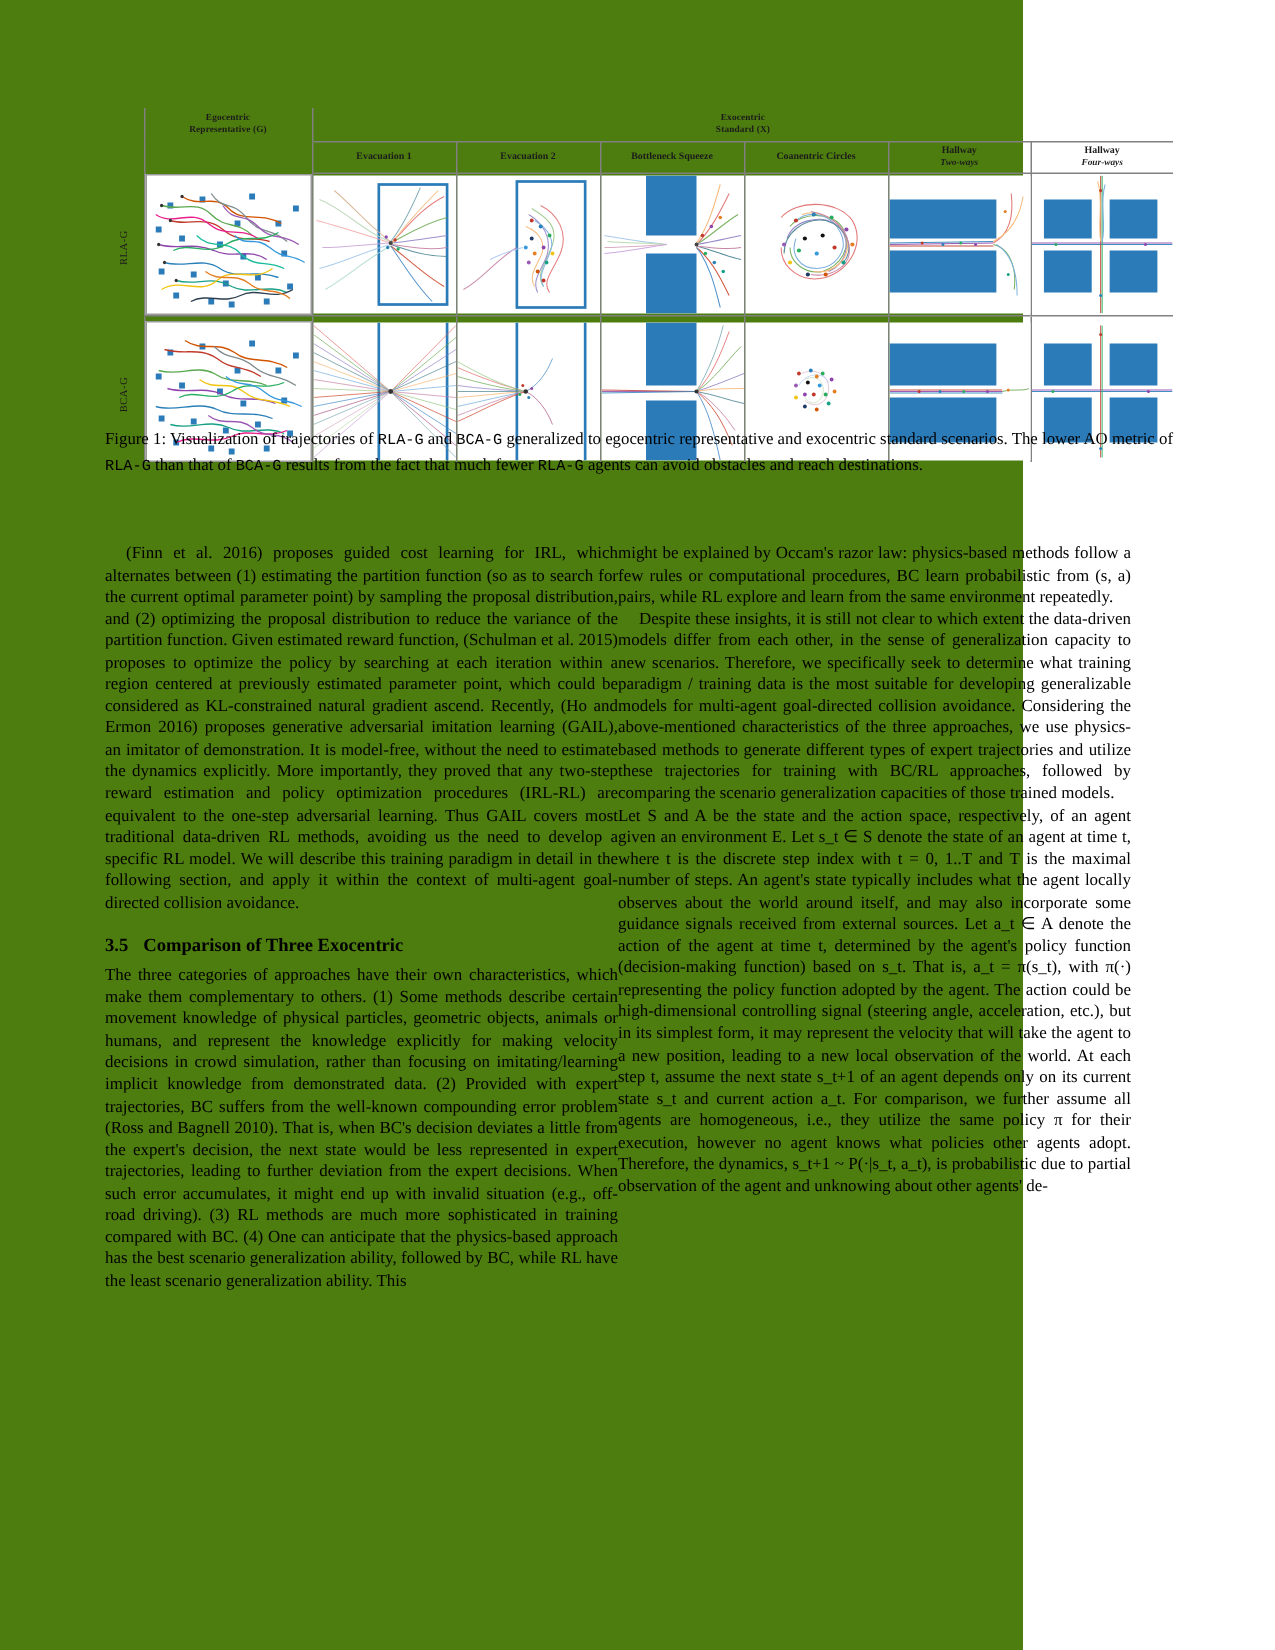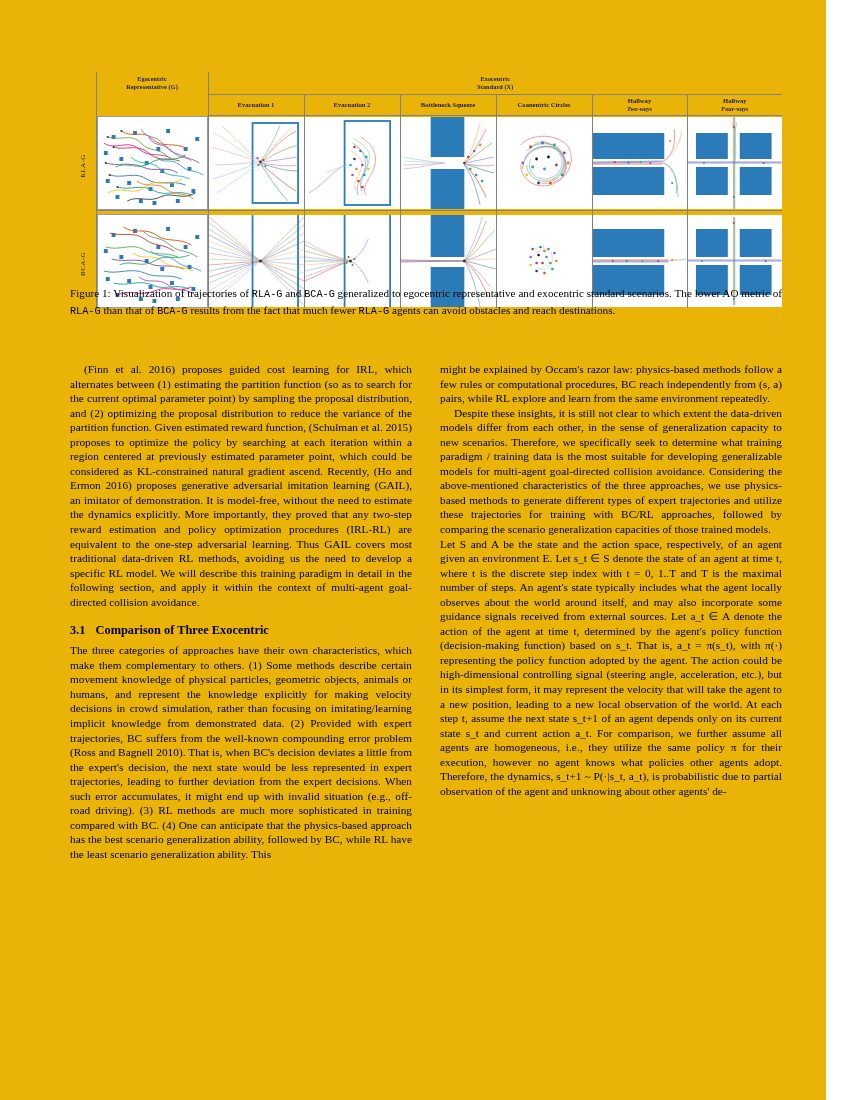--- a/index.html
+++ b/index.html
@@ -11,23 +11,23 @@
     width: 850px;
     height: 1100px;
     font-family: "Liberation Serif", serif;
     color: #000000;
     position: relative;
     overflow: hidden;
   }
   .page {
     position: absolute;
     left: 0; top: 0;
-    width: 826px;
+    width: 682px;
     height: 1100px;
-    background: #eab308;
+    background: #4d7c0f;
   }
 
   
   .figure-wrap {
     position: absolute;
     left: 70px;
     top: 72px;
     width: 712px;
   }
   .fig-table {
@@ -112,21 +112,20 @@
     font-size: 10.2px;
   }
 
   
   .cols {
     position: absolute;
     left: 70px;
     top: 362px;
     width: 712px;
     display: flex;
-    gap: 28px;
   }
   .col {
     width: 342px;
   }
   p.body {
     margin: 0;
     font-size: 11.3px;
     line-height: 14.55px;
     text-align: justify;
     text-indent: 14px;
@@ -705,28 +704,28 @@
   <div class="caption">
     <span>Figure 1: Visualization of trajectories of </span><span class="mono">RLA-G</span><span> and </span><span class="mono">BCA-G</span><span> generalized to egocentric representative and exocentric standard scenarios. The lower AO metric of </span><span class="mono">RLA-G</span><span> than that of </span><span class="mono">BCA-G</span><span> results from the fact that much fewer </span><span class="mono">RLA-G</span><span> agents can avoid obstacles and reach destinations.</span>
   </div>
 
   <div class="cols">
 
     <div class="col">
       <p class="body">(Finn et al. 2016) proposes guided cost learning for IRL, which alternates between (1) estimating the partition function (so as to search for the current optimal parameter point) by sampling the proposal distribution, and (2) optimizing the proposal distribution to reduce the variance of the partition function. Given estimated reward function, (Schulman et al. 2015) proposes to optimize the policy by searching at each iteration within a region centered at previously estimated parameter point, which could be considered as KL-constrained natural gradient ascend. Recently, (Ho and Ermon 2016) proposes generative adversarial imitation learning (GAIL), an imitator of demonstration. It is model-free, without the need to estimate the dynamics explicitly. More importantly, they proved that any two-step reward estimation and policy optimization procedures (IRL-RL) are equivalent to the one-step adversarial learning. Thus GAIL covers most traditional data-driven RL methods, avoiding us the need to develop a specific RL model. We will describe this training paradigm in detail in the following section, and apply it within the context of multi-agent goal-directed collision avoidance.</p>
 
       <h2 class="sec">
-        <span class="num">3.1</span><span>Comparison of Three Exocentric</span>
+        <span class="num">3.5</span><span>Comparison of Three Exocentric</span>
       </h2>
 
       <p class="body noind">The three categories of approaches have their own characteristics, which make them complementary to others. (1) Some methods describe certain movement knowledge of physical particles, geometric objects, animals or humans, and represent the knowledge explicitly for making velocity decisions in crowd simulation, rather than focusing on imitating/learning implicit knowledge from demonstrated data. (2) Provided with expert trajectories, BC suffers from the well-known compounding error problem (Ross and Bagnell 2010). That is, when BC's decision deviates a little from the expert's decision, the next state would be less represented in expert trajectories, leading to further deviation from the expert decisions. When such error accumulates, it might end up with invalid situation (e.g., off-road driving). (3) RL methods are much more sophisticated in training compared with BC. (4) One can anticipate that the physics-based approach has the best scenario generalization ability, followed by BC, while RL have the least scenario generalization ability. This</p>
     </div>
 
     <div class="col">
-      <p class="body noind">might be explained by Occam's razor law: physics-based methods follow a few rules or computational procedures, BC reach independently from (s, a) pairs, while RL explore and learn from the same environment repeatedly.</p>
+      <p class="body noind">might be explained by Occam's razor law: physics-based methods follow a few rules or computational procedures, BC learn probabilistic from (s, a) pairs, while RL explore and learn from the same environment repeatedly.</p>
       <p class="body">Despite these insights, it is still not clear to which extent the data-driven models differ from each other, in the sense of generalization capacity to new scenarios. Therefore, we specifically seek to determine what training paradigm / training data is the most suitable for developing generalizable models for multi-agent goal-directed collision avoidance. Considering the above-mentioned characteristics of the three approaches, we use physics-based methods to generate different types of expert trajectories and utilize these trajectories for training with BC/RL approaches, followed by comparing the scenario generalization capacities of those trained models.</p>
 
 
       <p class="body noind">Let S and A be the state and the action space, respectively, of an agent given an environment E. Let s_t ∈ S denote the state of an agent at time t, where t is the discrete step index with t = 0, 1..T and T is the maximal number of steps. An agent's state typically includes what the agent locally observes about the world around itself, and may also incorporate some guidance signals received from external sources. Let a_t ∈ A denote the action of the agent at time t, determined by the agent's policy function (decision-making function) based on s_t. That is, a_t = π(s_t), with π(·) representing the policy function adopted by the agent. The action could be high-dimensional controlling signal (steering angle, acceleration, etc.), but in its simplest form, it may represent the velocity that will take the agent to a new position, leading to a new local observation of the world. At each step t, assume the next state s_t+1 of an agent depends only on its current state s_t and current action a_t. For comparison, we further assume all agents are homogeneous, i.e., they utilize the same policy π for their execution, however no agent knows what policies other agents adopt. Therefore, the dynamics, s_t+1 ~ P(·|s_t, a_t), is probabilistic due to partial observation of the agent and unknowing about other agents' de-</p>
     </div>
 
   </div>
 
 </div>
 

